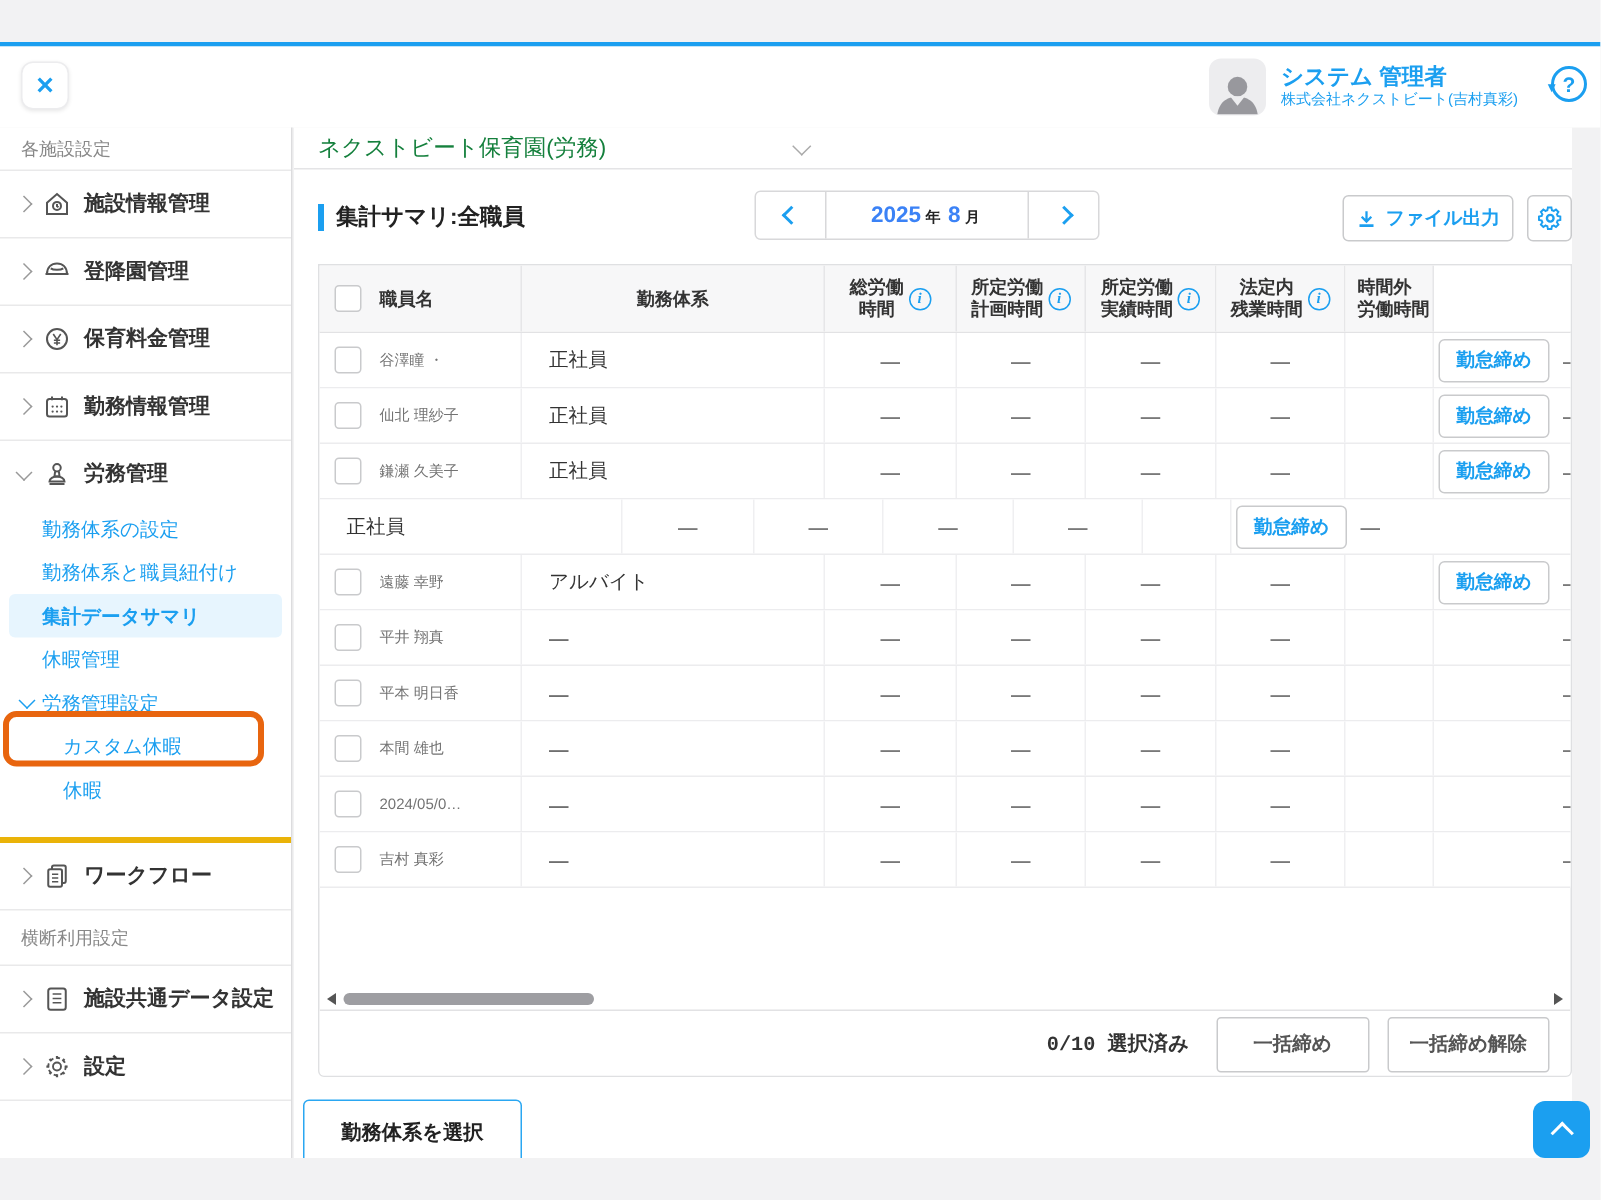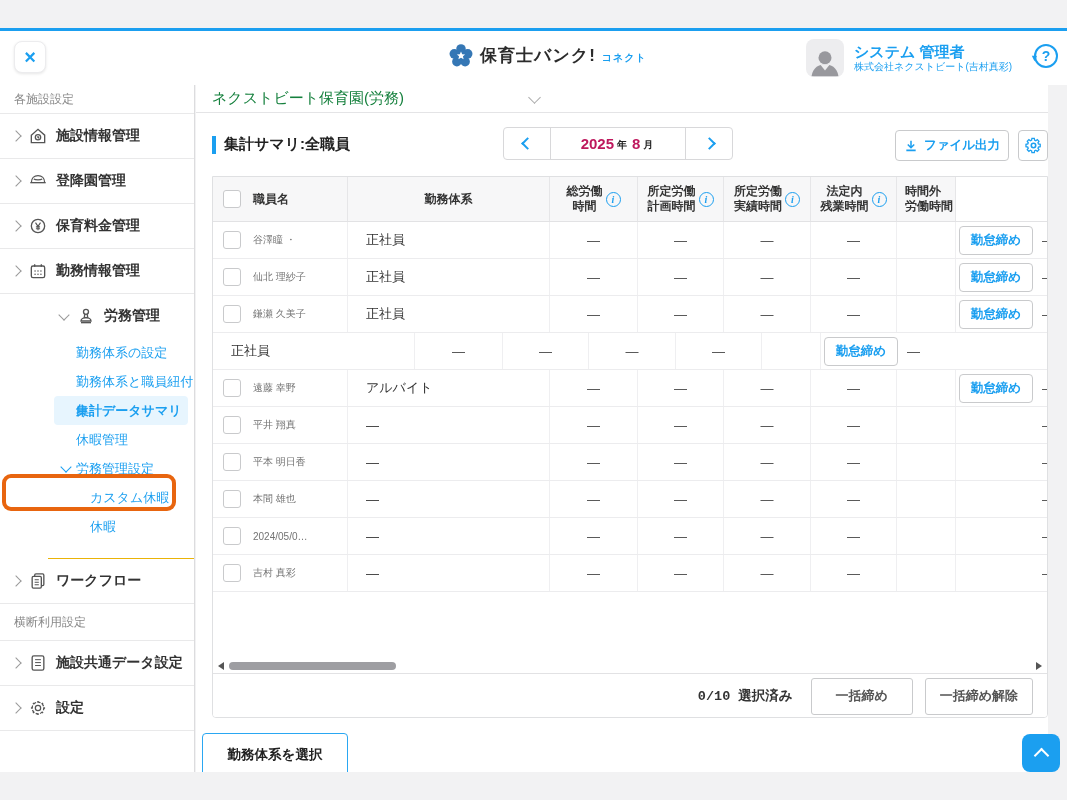--- a/index.html
+++ b/index.html
@@ -25,42 +25,42 @@
   
   #sidebar{left:0;top:85px;width:195px;height:687px;background:#fff;border-right:1px solid #DCDCDE;box-sizing:border-box;}
   .sec-label{height:28px;line-height:28px;padding-left:14px;font-size:12px;color:#888;border-bottom:1px solid #E9E9EA;}
   .s-item{height:44px;display:flex;align-items:center;border-bottom:1px solid #E9E9EA;padding-left:12px;gap:8px;cursor:pointer;}
   .s-item .lbl{font-size:14px;font-weight:bold;color:#333;}
   .chev{display:inline-block;width:7px;height:7px;border-right:1.6px solid #999;border-bottom:1.6px solid #999;flex:none;}
   .chev.r{transform:rotate(-45deg);}
   .chev.d{transform:rotate(45deg);margin-top:-3px;}
   .chev.blue{border-color:#1B9FF0;}
   .s-icon{width:20px;height:20px;flex:none;}
-  #labor-group{border-bottom:1px solid #eab308;padding-bottom:17px;margin-left:48px;}
+  #labor-group{border-bottom:4px solid #eab308;padding-bottom:17px;}
   .sub-item{height:29px;line-height:29px;padding-left:28px;font-size:13px;color:#1B9FF0;cursor:pointer;}
   .sub-item.active{background:#E7F5FE;font-weight:bold;margin:0 6px;padding-left:22px;border-radius:4px;}
   .sub-head{height:29px;display:flex;align-items:center;gap:6px;padding-left:14px;font-size:13px;color:#1B9FF0;cursor:pointer;}
   .sub-sub{height:29px;line-height:29px;padding-left:42px;font-size:13px;color:#1B9FF0;cursor:pointer;}
   #orange-box{left:2px;top:389px;width:174px;height:37px;border:4px solid #E8650F;border-radius:9px;box-sizing:border-box;pointer-events:none;z-index:3;}
   
   #main{left:196px;top:85px;width:852px;height:687px;background:#fff;}
   #facility-bar{left:0;top:0;width:852px;height:28px;border-bottom:1px solid #E4E4E6;display:flex;align-items:center;box-sizing:border-box;cursor:pointer;}
   #facility-bar .fac{margin-left:16px;font-size:15px;color:#15803d;}
   #facility-bar .chev{margin-left:126px;width:8px;height:8px;border-color:#AAA;}
   #title-row{left:0;top:28px;width:852px;height:63px;}
   #page-title{left:16px;top:22px;display:flex;align-items:center;gap:8px;}
   #page-title .bar{width:4px;height:18px;background:#1B9FF0;}
   #page-title .t{font-size:15px;font-weight:bold;color:#222;}
   #datepicker{left:307px;top:14px;width:230px;height:33px;border:1px solid #D8D8DA;border-radius:4px;background:#fff;display:flex;box-sizing:border-box;}
   .dp-btn{width:46px;display:flex;align-items:center;justify-content:center;cursor:pointer;}
   .dp-btn:first-child{border-right:1px solid #D8D8DA;}
   .dp-btn:last-child{border-left:1px solid #D8D8DA;}
   .dp-btn .chev{border-width:2px;border-color:#1B9FF0;}
   #dp-value{flex:1;display:flex;align-items:center;justify-content:center;gap:3px;}
-  #dp-value .num{font-size:15px;font-weight:bold;color:#be185d;}
+  #dp-value .num{font-size:15px;font-weight:bold;color:#3b82f6;}
   #dp-value .unit{font-size:10px;font-weight:bold;color:#222;margin:3px 2px 0 0;}
   #file-btn{left:699px;top:17px;width:114px;height:31px;border:1px solid #C9CACC;border-radius:4px;background:#fff;
       display:flex;align-items:center;justify-content:center;gap:6px;color:#1B9FF0;font-size:12.5px;font-weight:bold;box-sizing:border-box;cursor:pointer;}
   #gear-btn{left:822px;top:17px;width:30px;height:31px;border:1px solid #C9CACC;border-radius:4px;background:#fff;
       display:flex;align-items:center;justify-content:center;box-sizing:border-box;cursor:pointer;}
   
   #card{left:16px;top:91px;width:836px;height:542px;border:1px solid #DFE0E2;border-radius:0 0 4px 4px;box-sizing:border-box;background:#fff;overflow:hidden;}
   #thead{display:flex;height:44px;border-bottom:1px solid #E2E2E4;width:883px;}
   .hc{background:#F7F7F8;border-right:1px solid #E6E6E8;box-sizing:border-box;display:flex;align-items:center;justify-content:center;
       font-size:12px;font-weight:bold;color:#333;line-height:15px;}
@@ -102,37 +102,20 @@
   svg{display:block;}
 </style>
 </head>
 <body>
 
 <div id="topline" class="abs"></div>
 <div id="appbar" class="abs">
   <div id="close-btn" class="abs">
       <span>×</span>
     </div>
-  <div id="logo" class="abs">
-    <span>
-      <svg width="26" height="26" viewBox="0 0 24 24">
-        <g fill="#3577B5">
-          <circle cx="12" cy="5.5" r="4.4"></circle>
-            <circle cx="18.2" cy="10" r="4.4"></circle>
-            <circle cx="15.8" cy="17.3" r="4.4"></circle>
-          <circle cx="8.2" cy="17.3" r="4.4"></circle>
-            <circle cx="5.8" cy="10" r="4.4"></circle>
-            <circle cx="12" cy="11.5" r="5"></circle>
-        </g>
-        <polygon fill="#fff" points="12,7.8 13.1,10.3 15.8,10.5 13.8,12.3 14.4,15 12,13.6 9.6,15 10.2,12.3 8.2,10.5 10.9,10.3"></polygon>
-      </svg>
-    </span>
-    <span class="lg-main">保育士バンク!</span>
-    <span class="lg-sub">コネクト</span>
-  </div>
   <div id="userbox" class="abs">
     <span id="avatar">
       <svg width="34" height="30" viewBox="0 0 24 20">
         <circle cx="12" cy="7" r="4.6" fill="#98989D"></circle>
         <path d="M2.5 20 C3.5 13.5 8 11.8 12 11.8 C16 11.8 20.5 13.5 21.5 20 Z" fill="#98989D"></path>
         <path d="M8.5 11.5 L12 16 L15.5 11.5" fill="#EDEDEF"></path>
       </svg>
     </span>
     <span>
       <div class="uname">システム 管理者</div>

